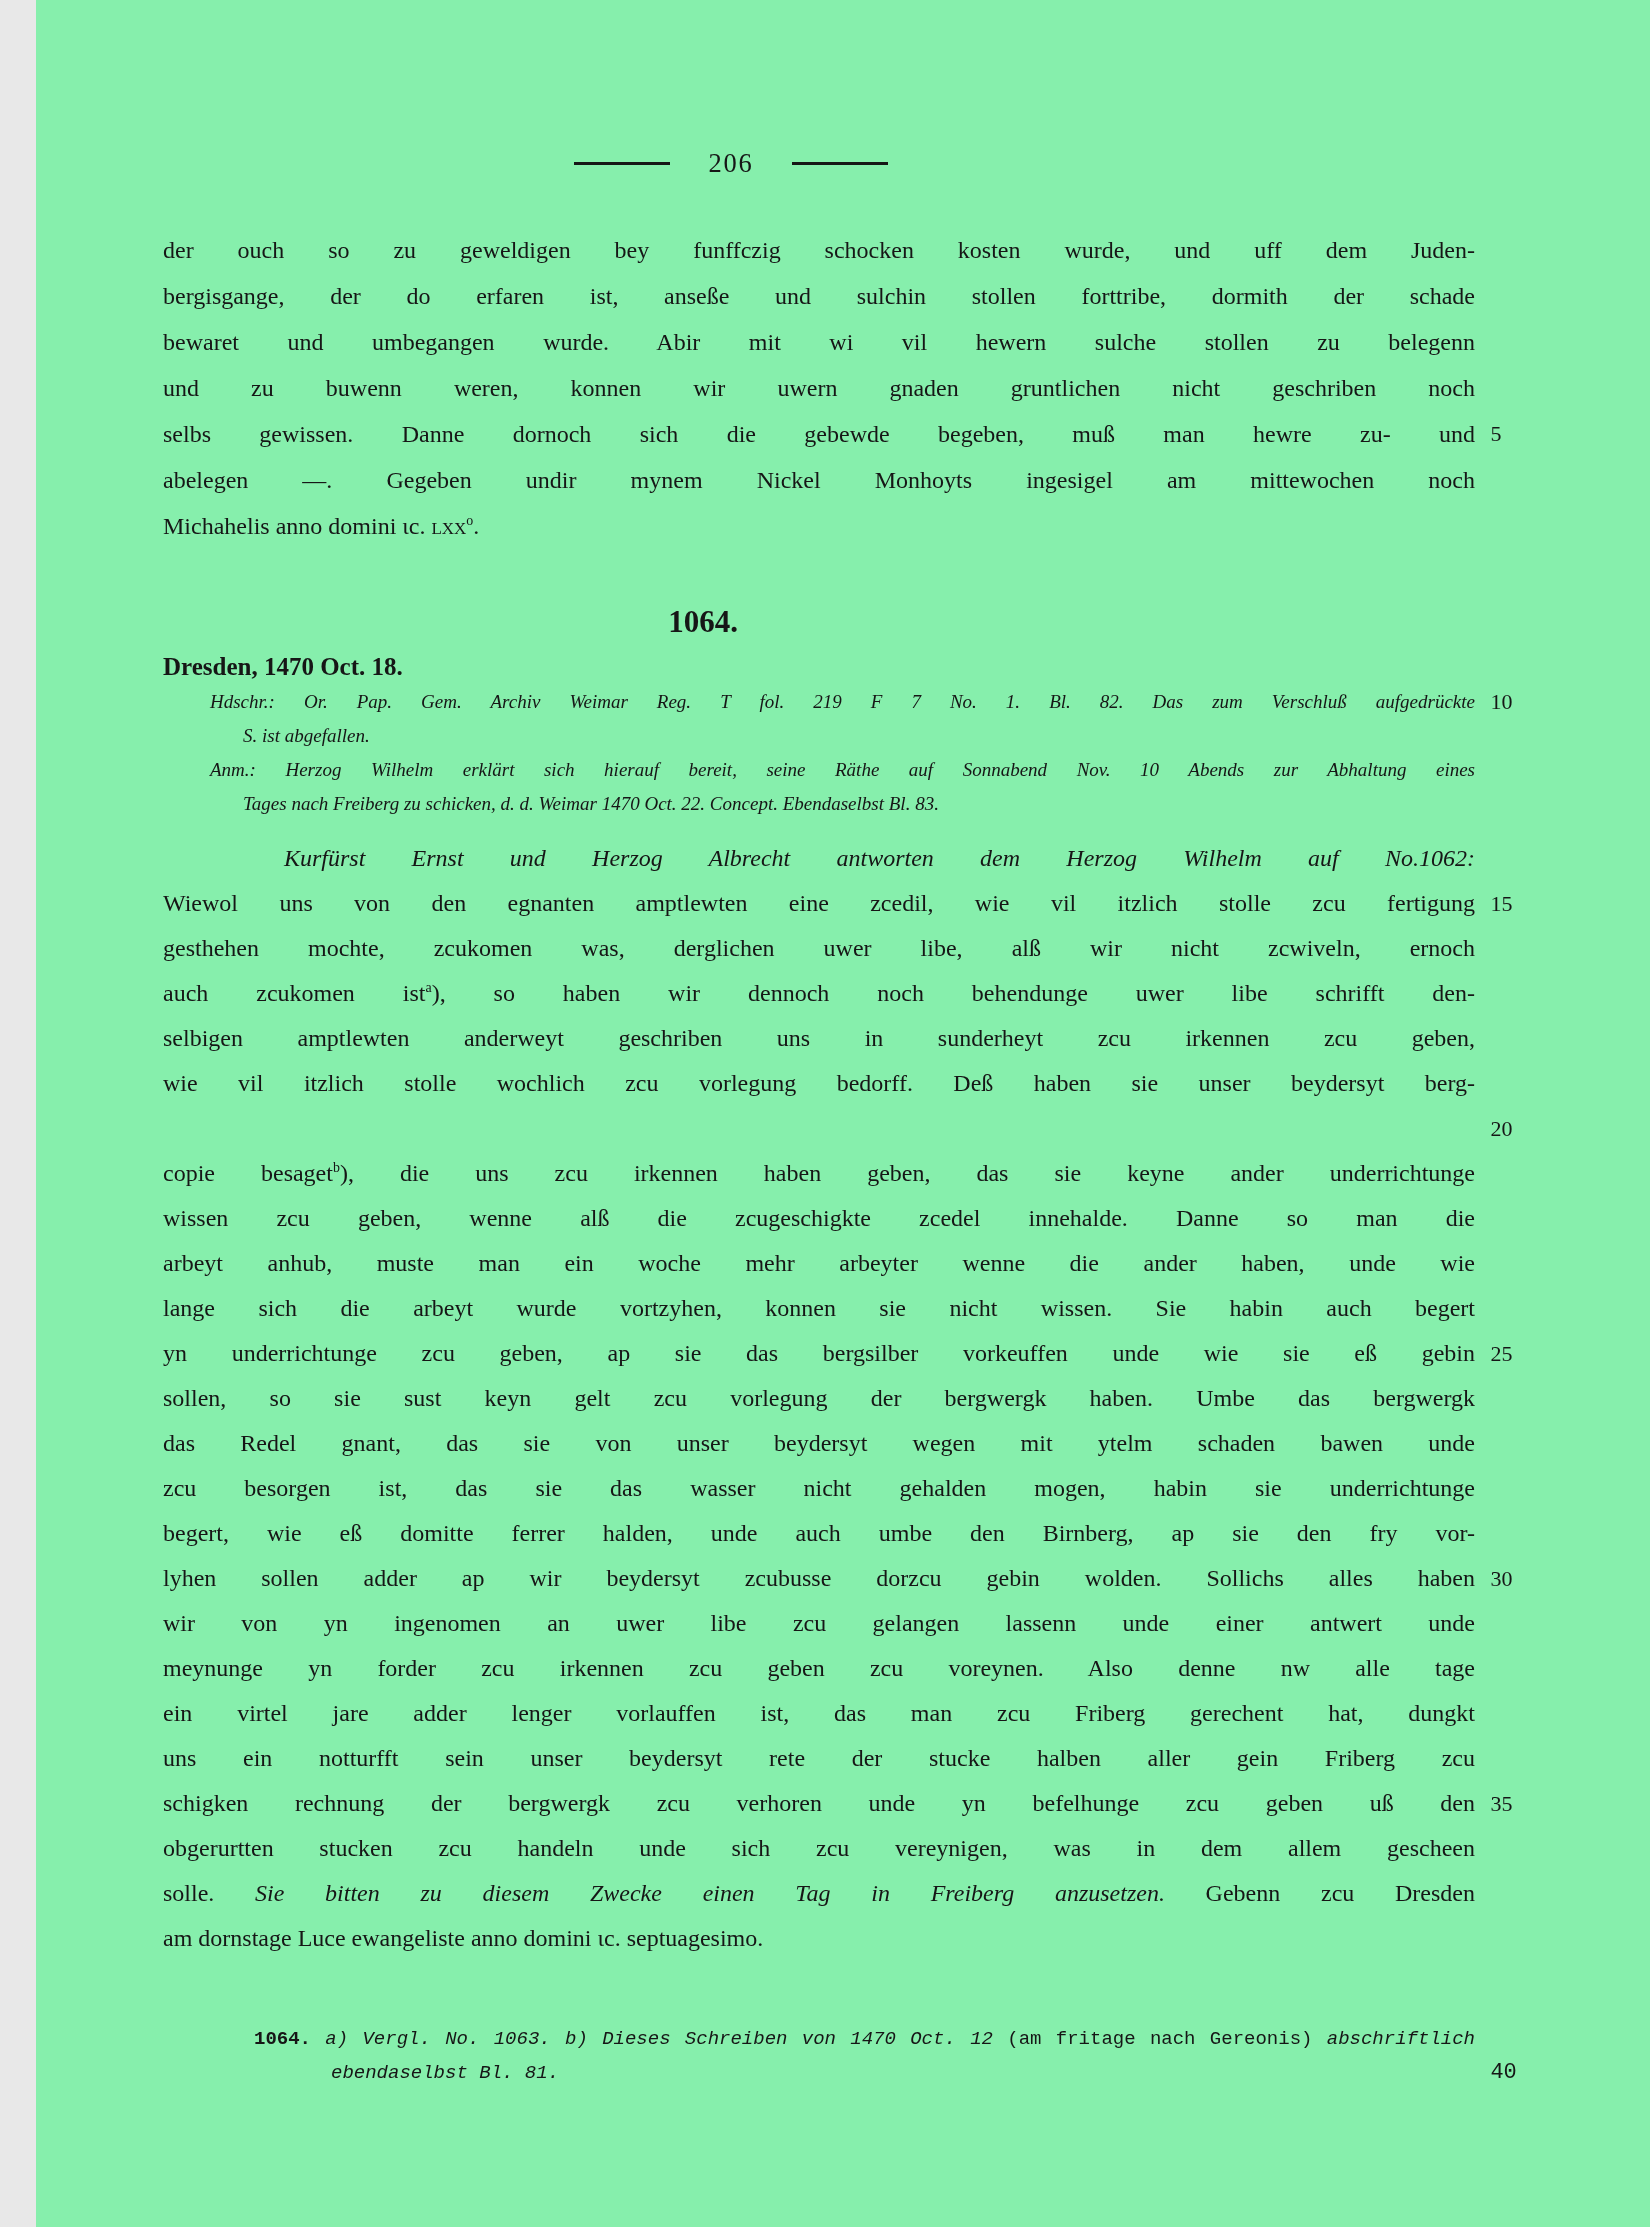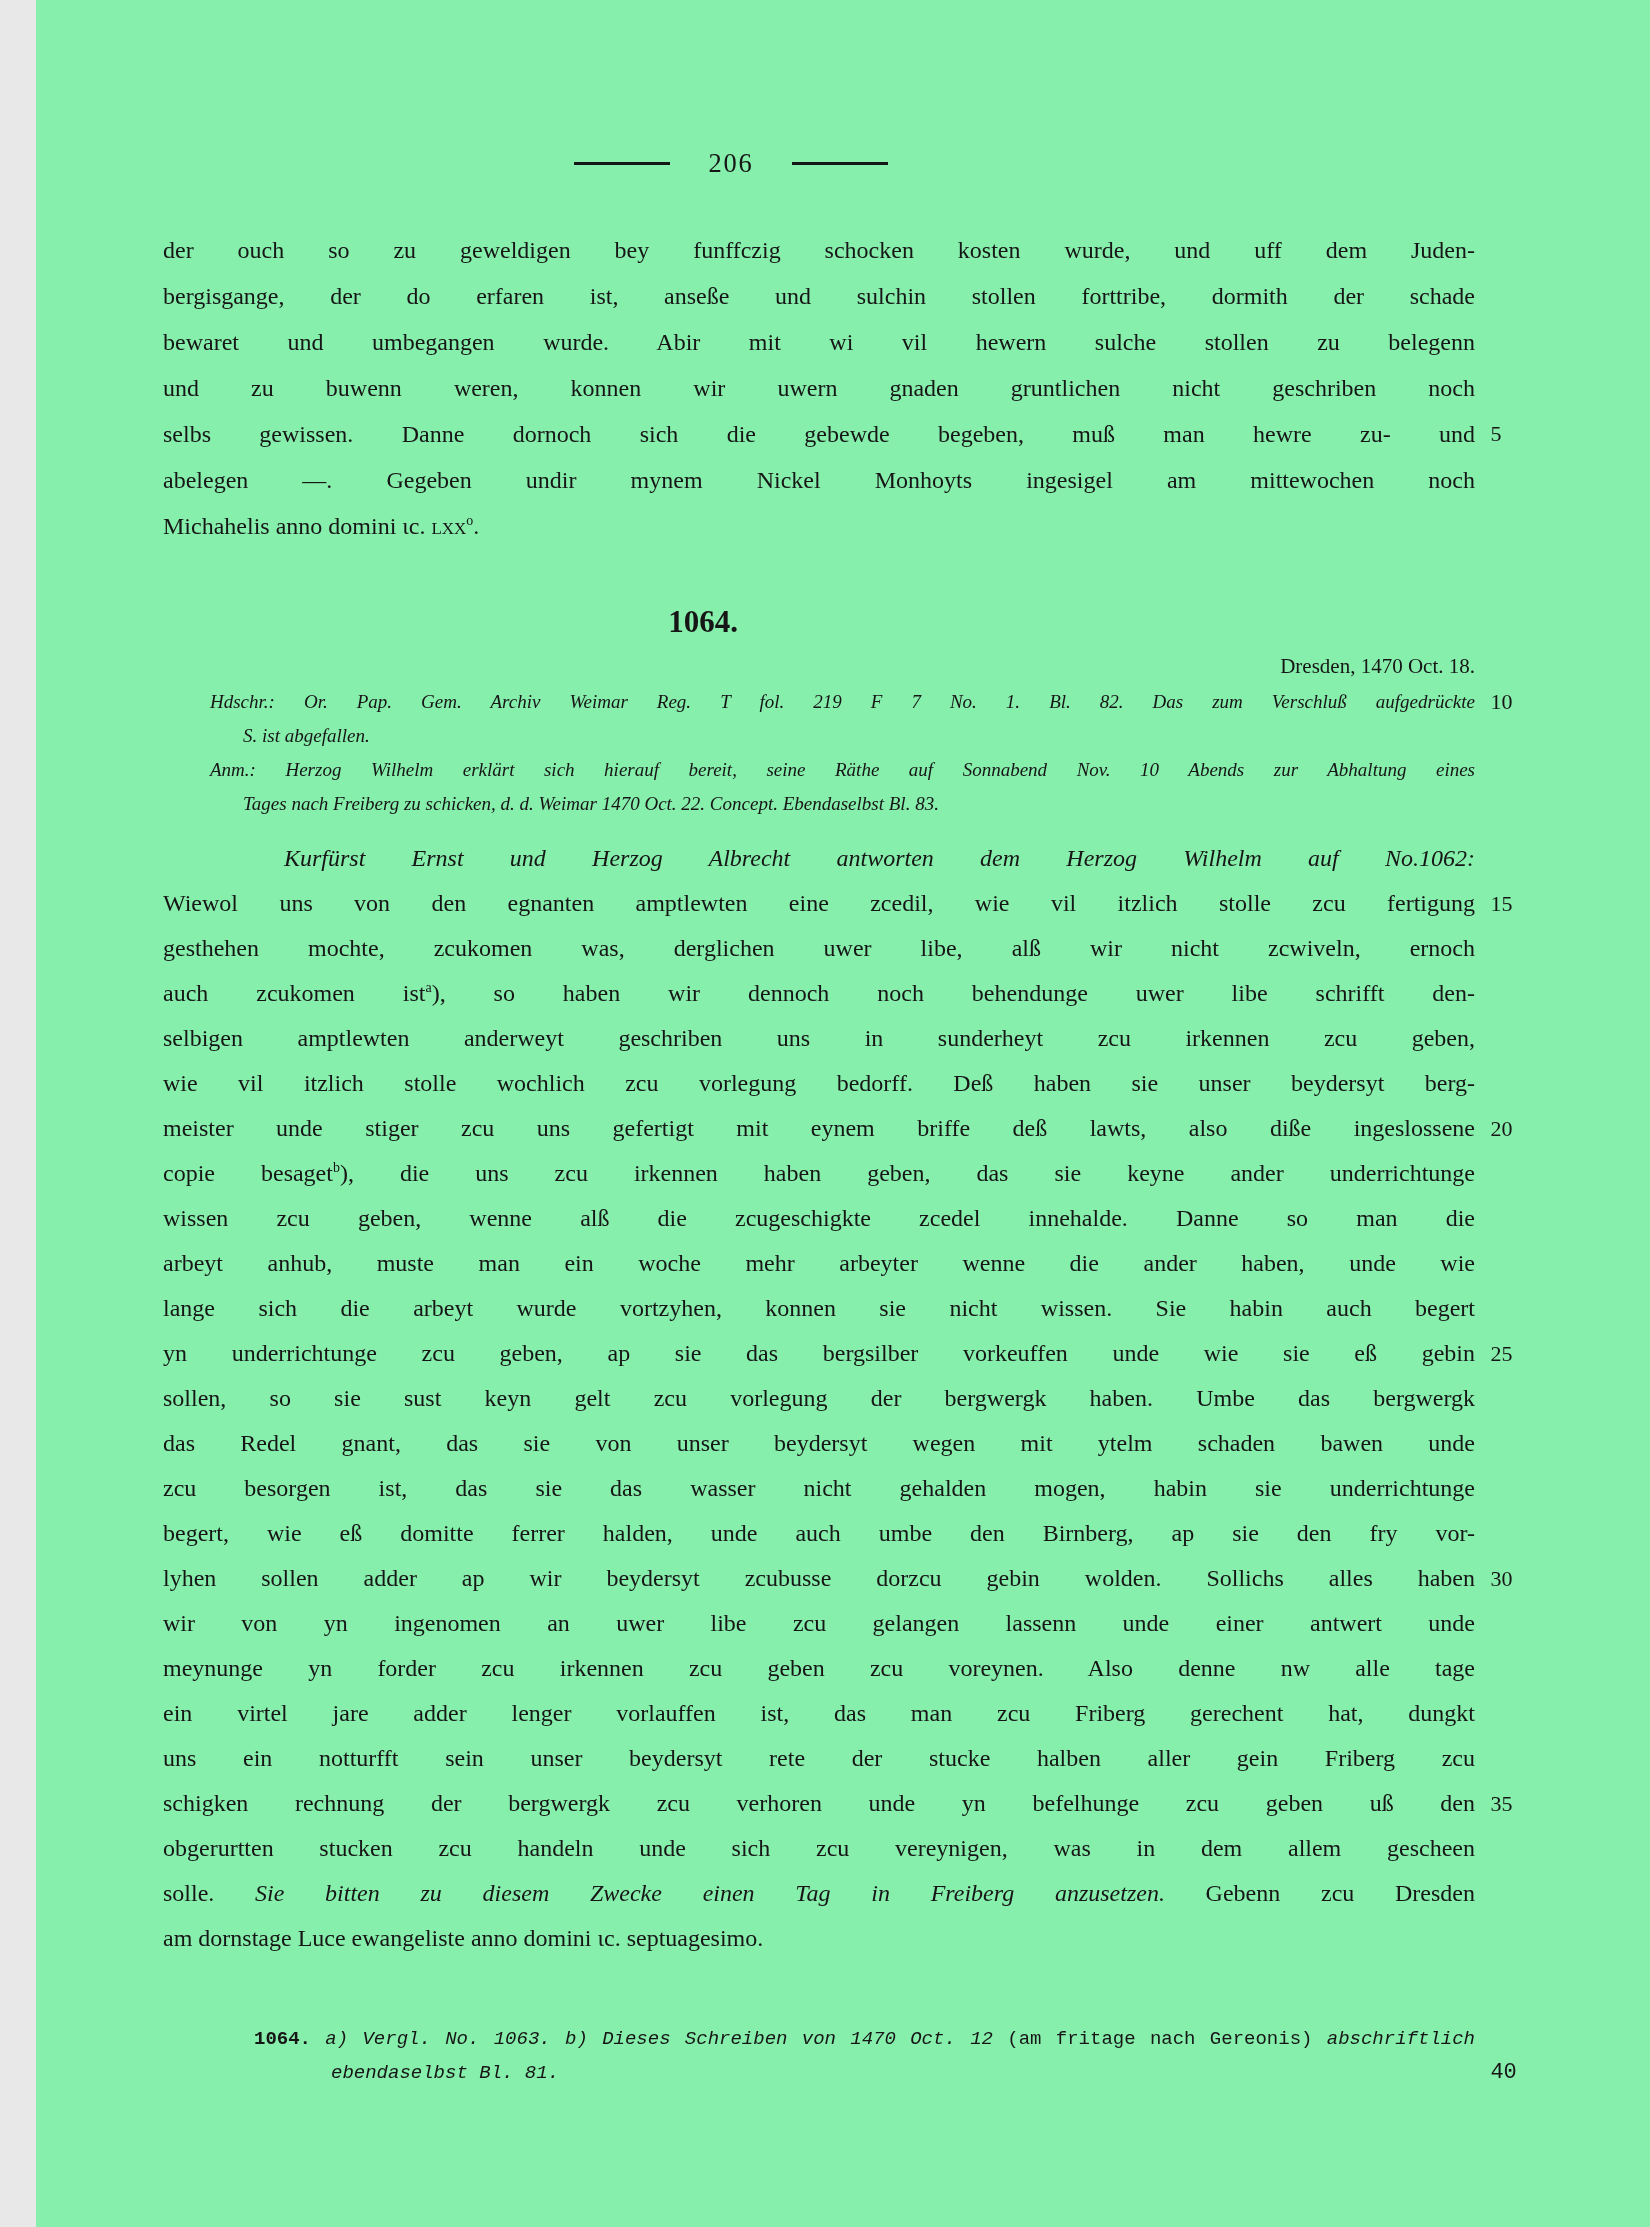--- a/index.html
+++ b/index.html
@@ -34,21 +34,21 @@
   .mainbody{top:836px;}
   .mainbody .line{line-height:45px;height:45px;}
   
   .docnum{
     position:absolute;top:602px;left:127px;width:1080px;
     text-align:center;font-size:31px;font-weight:bold;line-height:39px;
   }
   
   .dateline{
     position:absolute;top:651px;left:127px;width:1312px;
-    text-align:right;font-size:21px;font-weight:normal;line-height:31px;
+    font-size:25px;font-weight:bold;line-height:31px;
   }
   
   .small{left:174px;width:1265px;font-size:19px;font-style:italic;}
   .small .line{line-height:34px;height:34px;}
   .hdschr{top:685px;}
   .anm{top:753px;}
   
   .footnote{left:218px;width:1221px;font-size:19px;font-family:Liberation Mono, monospace;}
   .footnote{top:2022px;}
   .footnote .line{line-height:34px;height:34px;}
@@ -100,21 +100,21 @@
       <div class="line left" style="padding-left: 33px;"><span>Tages nach Freiberg zu schicken, d. d. Weimar 1470 Oct. 22.  Concept.  Ebendaselbst Bl. 83.</span></div>
     </div>
 
   <div class="block bodytext mainbody">
       <div class="line" style="padding-left: 121px;"><span class="i">Kurfürst Ernst und Herzog Albrecht antworten dem Herzog Wilhelm auf No.1062:</span></div>
       <div class="line"><span>Wiewol uns von den egnanten amptlewten eine zcedil, wie vil itzlich stolle zcu fertigung</span><span class="mnum">15</span></div>
       <div class="line"><span>gesthehen mochte, zcukomen was, derglichen uwer libe, alß wir nicht zcwiveln, ernoch</span></div>
       <div class="line"><span>auch zcukomen ist</span><span class="sup">a</span><span>), so haben wir dennoch noch behendunge uwer libe schrifft den-</span></div>
       <div class="line"><span>selbigen amptlewten anderweyt geschriben uns in sunderheyt zcu irkennen zcu geben,</span></div>
       <div class="line"><span>wie vil itzlich stolle wochlich zcu vorlegung bedorff.  Deß haben sie unser beydersyt berg-</span></div>
-      <div class="line"><span>meister unde stiger zcu uns gefertigt mit eynem briffe deß lawts, also diße ingeslossene</span><span class="mnum">20</span></div>
+      <div class="line"><span class="mnum">20</span></div>
       <div class="line"><span>copie besaget</span><span class="sup">b</span><span>), die uns zcu irkennen haben geben, das sie keyne ander underrichtunge</span></div>
       <div class="line"><span>wissen zcu geben, wenne alß die zcugeschigkte zcedel innehalde.  Danne so man die</span></div>
       <div class="line"><span>arbeyt anhub, muste man ein woche mehr arbeyter wenne die ander haben, unde wie</span></div>
       <div class="line"><span>lange sich die arbeyt wurde vortzyhen, konnen sie nicht wissen.  Sie habin auch begert</span></div>
       <div class="line"><span>yn underrichtunge zcu geben, ap sie das bergsilber vorkeuffen unde wie sie eß gebin</span><span class="mnum">25</span></div>
       <div class="line"><span>sollen, so sie sust keyn gelt zcu vorlegung der bergwergk haben.  Umbe das bergwergk</span></div>
       <div class="line"><span>das Redel gnant, das sie von unser beydersyt wegen mit ytelm schaden bawen unde</span></div>
       <div class="line"><span>zcu besorgen ist, das sie das wasser nicht gehalden mogen, habin sie underrichtunge</span></div>
       <div class="line"><span>begert, wie eß domitte ferrer halden, unde auch umbe den Birnberg, ap sie den fry vor-</span></div>
       <div class="line"><span>lyhen sollen adder ap wir beydersyt zcubusse dorzcu gebin wolden.  Sollichs alles haben</span><span class="mnum">30</span></div>

